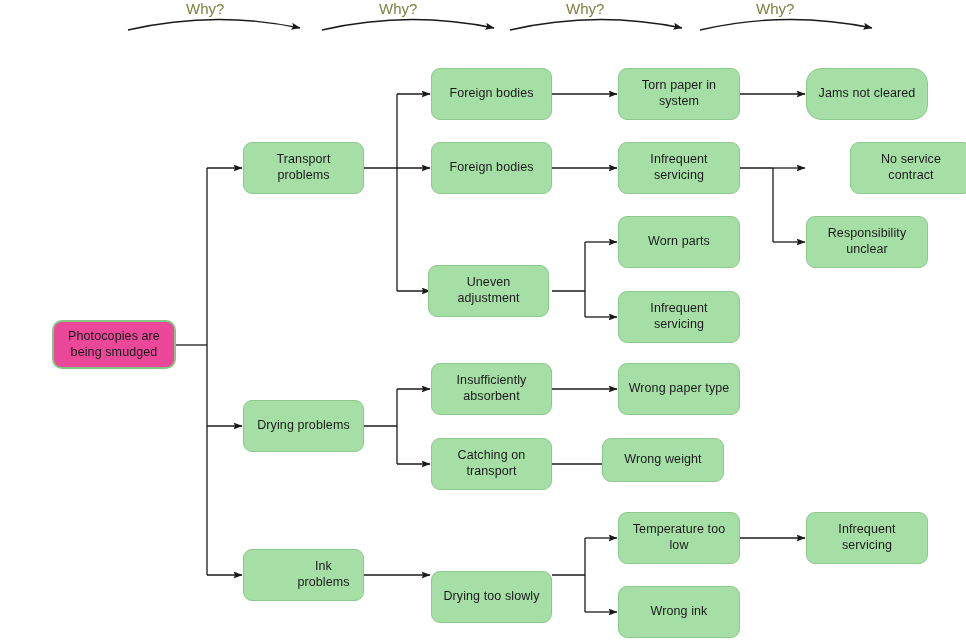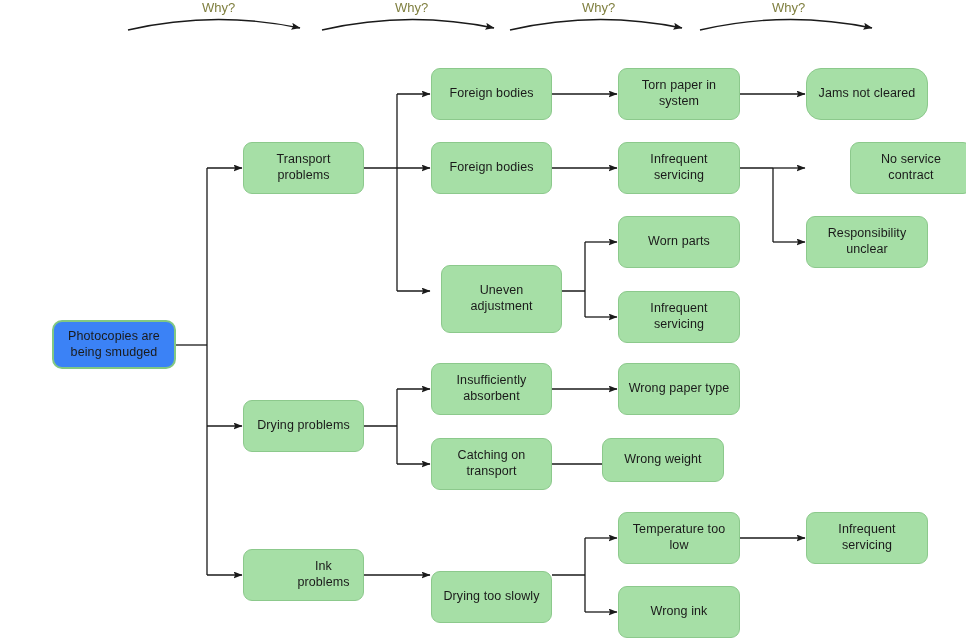--- a/index.html
+++ b/index.html
@@ -38,31 +38,30 @@
     background: #a6dfa6;
     border: 1px solid #8cc98c;
     color: #1a1a1a;
     font-size: 12.5px;
     line-height: 1.25;
     letter-spacing: 0.1px;
     padding: 2px 6px;
     z-index: 2;
   }
   .node.root {
-    background: #3b82f6;
+    background: #ec4899;
     border: 2px solid #82c882;
     border-radius: 10px;
   }
   .why-label {
     position: absolute;
-    font-size: 13px;
+    font-size: 15px;
     color: #7f7f3f;
     white-space: nowrap;
     z-index: 3;
-    margin-left: 16px;
   }
 </style>
 </head>
 <body>
 
 <div id="canvas">
   <svg id="edges" width="966" height="643" viewBox="0 0 966 643" xmlns="http://www.w3.org/2000/svg">
     <defs>
       <marker id="arrowhead" markerWidth="9" markerHeight="7" refX="8.5" refY="3.5" orient="auto" markerUnits="userSpaceOnUse">
         <path d="M0,0 L9,3.5 L0,7 L1.6,3.5 z" fill="#1a1a1a"></path>
@@ -148,21 +147,21 @@
       </div>
       <div class="node" style="left: 243px; top: 549px; width: 121px; height: 52px; padding-left: 46px;">
         <span>Ink problems</span>
       </div>
       <div class="node" style="left: 431px; top: 68px; width: 121px; height: 52px;">
         <span>Foreign bodies</span>
       </div>
       <div class="node" style="left: 431px; top: 142px; width: 121px; height: 52px;">
         <span>Foreign bodies</span>
       </div>
-      <div class="node" style="left: 441px; top: 265px; width: 121px; height: 68px; justify-content: center;">
+      <div class="node" style="left: 428px; top: 265px; width: 121px; height: 52px; justify-content: center;">
         <span>Uneven adjustment</span>
       </div>
       <div class="node" style="left: 431px; top: 363px; width: 121px; height: 52px;">
         <span>Insufficiently<br>absorbent</span>
       </div>
       <div class="node" style="left: 431px; top: 438px; width: 121px; height: 52px;">
         <span>Catching on transport</span>
       </div>
       <div class="node" style="left: 431px; top: 571px; width: 121px; height: 52px;">
         <span>Drying too slowly</span>

